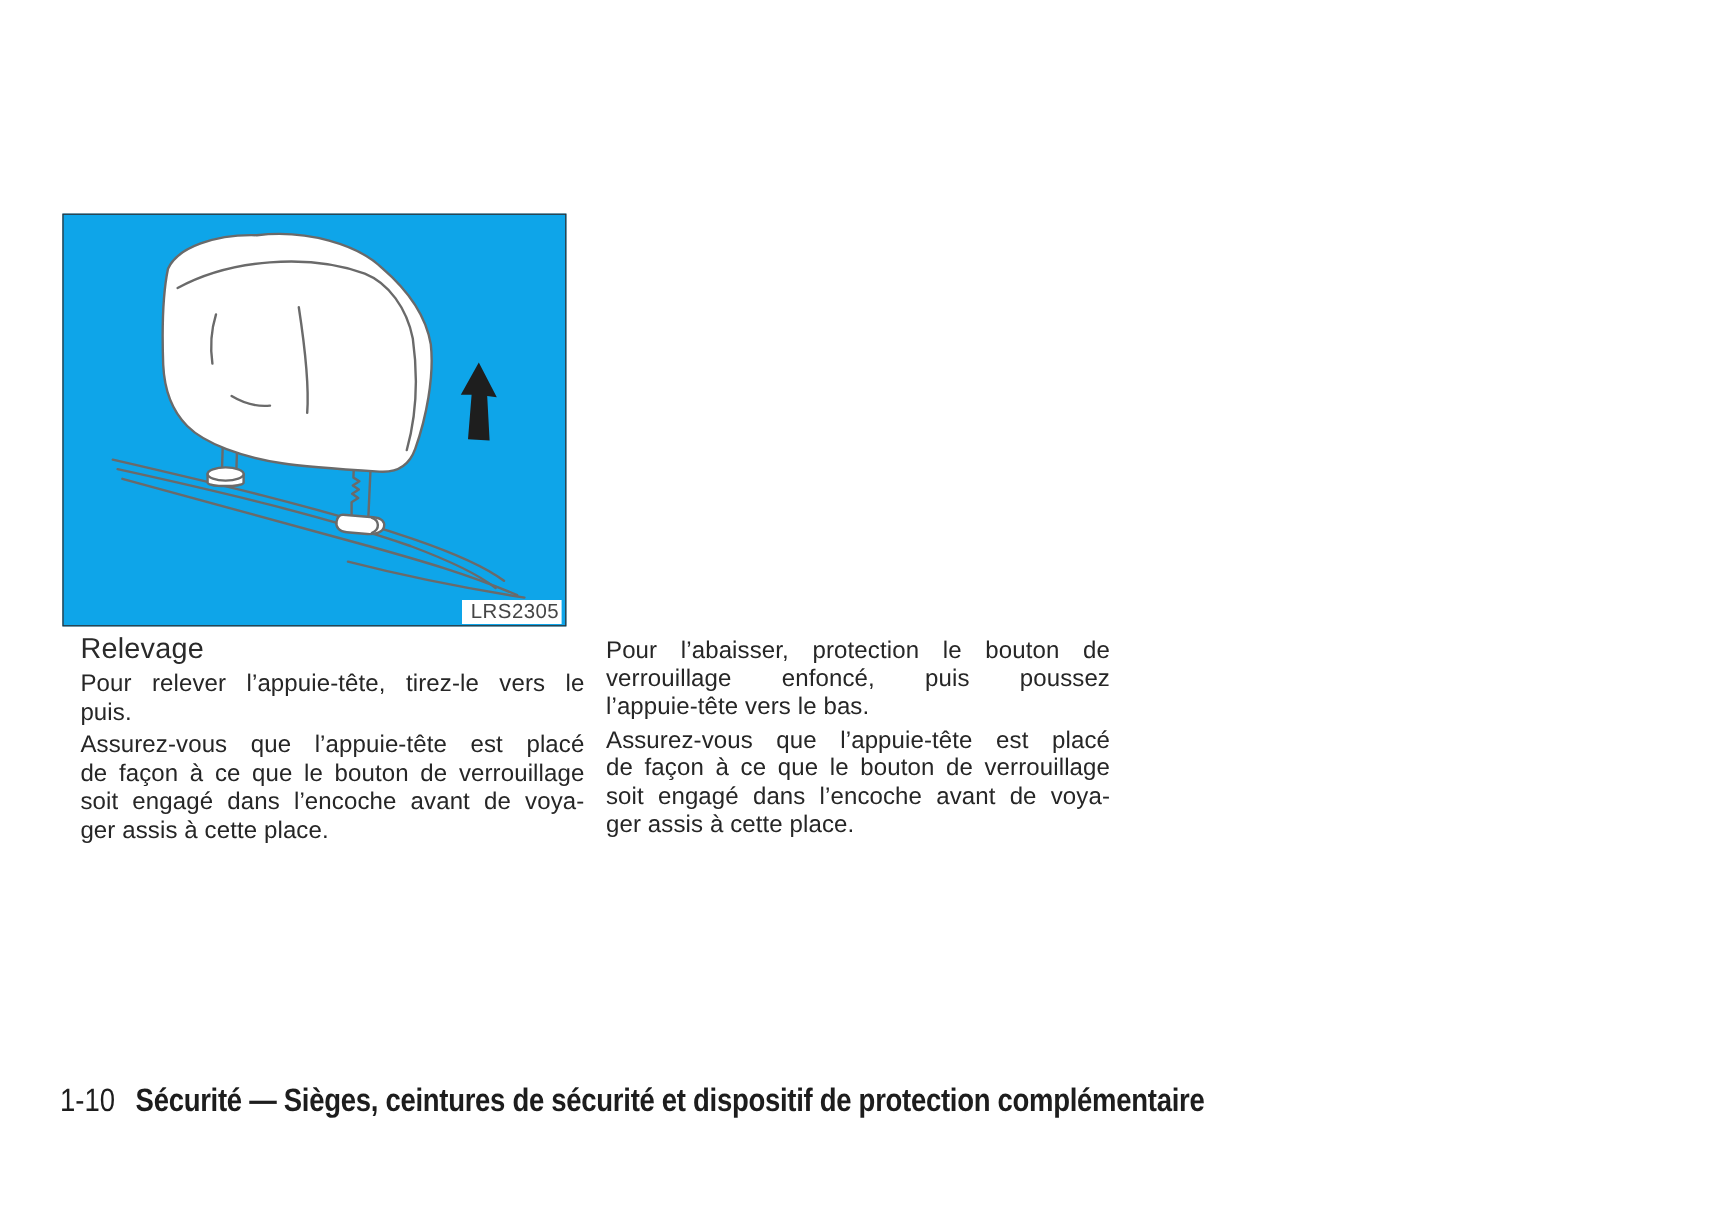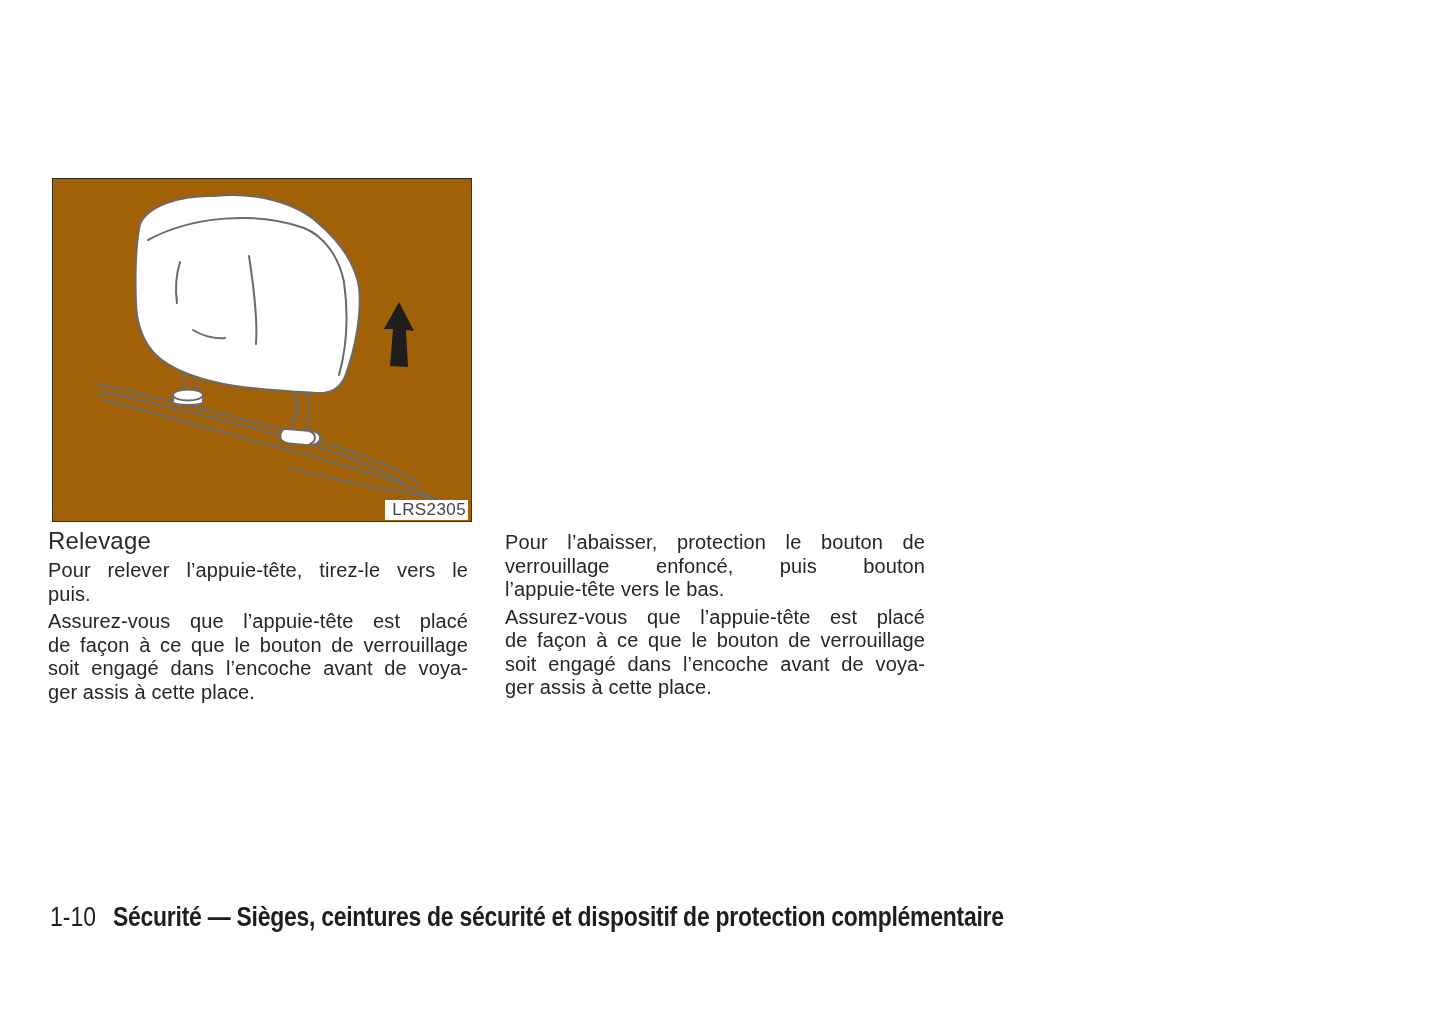--- a/index.html
+++ b/index.html
@@ -8,38 +8,38 @@
     width:1445px;height:1019px;
     background:#ffffff;
     font-family:"Liberation Sans", sans-serif;
     overflow:hidden;
   }
   
   .figure{
     position:absolute;top:178px;
     width:420px;height:344px;
     border:1.6px solid #2f2f2f;
-    background:#a16207;
+    background:#0ea5e9;
     box-sizing:border-box;
   }
   .figure.left{left:52px;}
   .figure.right{left:505px;}
   .art{position:absolute;left:-1px;top:-1px;}
   .fig-code{
     position:absolute;right:3px;bottom:1px;
     font-size:17px;line-height:20px;
     color:#454545;letter-spacing:.4px;
     background:#fff;padding:0 2px 0 7px;
   }
   
   .col{
     position:absolute;top:527px;width:420px;
     color:#262626;
   }
-  .col.left{left:48px;}
+  .col.left{left:67px;}
   .col.right{left:505px;}
   .col h2{
     margin:0;font-size:24px;font-weight:400;
     line-height:28px;color:#2a2a2a;letter-spacing:.2px;
   }
   .para{
     margin-top:4px;
     font-size:20px;line-height:23.5px;letter-spacing:.1px;
   }
   .para .jline{text-align:justify;text-align-last:justify;}
@@ -110,21 +110,21 @@
         <div class="jline">Assurez-vous que l’appuie-tête est placé</div>
         <div class="jline">de façon à ce que le bouton de verrouillage</div>
         <div class="jline">soit engagé dans l’encoche avant de voya-</div>
         <div class="jline">ger assis à cette place.</div>
       </div>
   </div>
 
   <div class="col right">
     <div class="para">
         <div class="jline">Pour l’abaisser, protection le bouton de</div>
-        <div class="jline">verrouillage enfoncé, puis bouton</div>
+        <div class="jline">verrouillage enfoncé, puis poussez</div>
         <div class="jline">l’appuie-tête vers le bas.</div>
       </div>
     <div class="para">
         <div class="jline">Assurez-vous que l’appuie-tête est placé</div>
         <div class="jline">de façon à ce que le bouton de verrouillage</div>
         <div class="jline">soit engagé dans l’encoche avant de voya-</div>
         <div class="jline">ger assis à cette place.</div>
       </div>
   </div>
 

